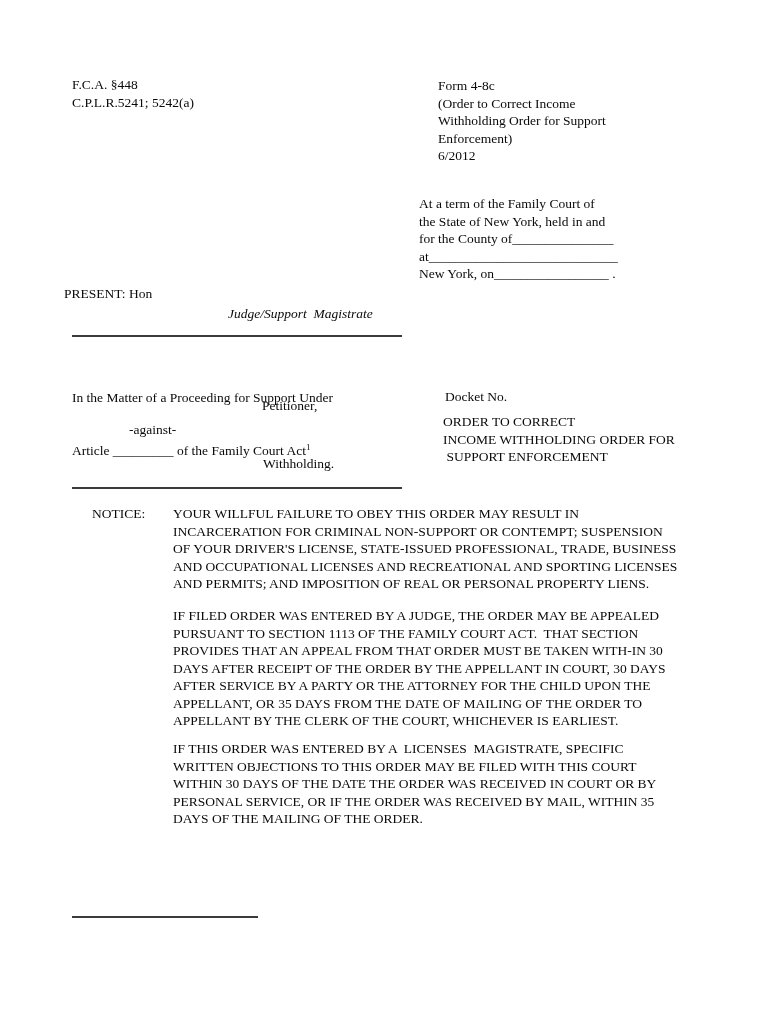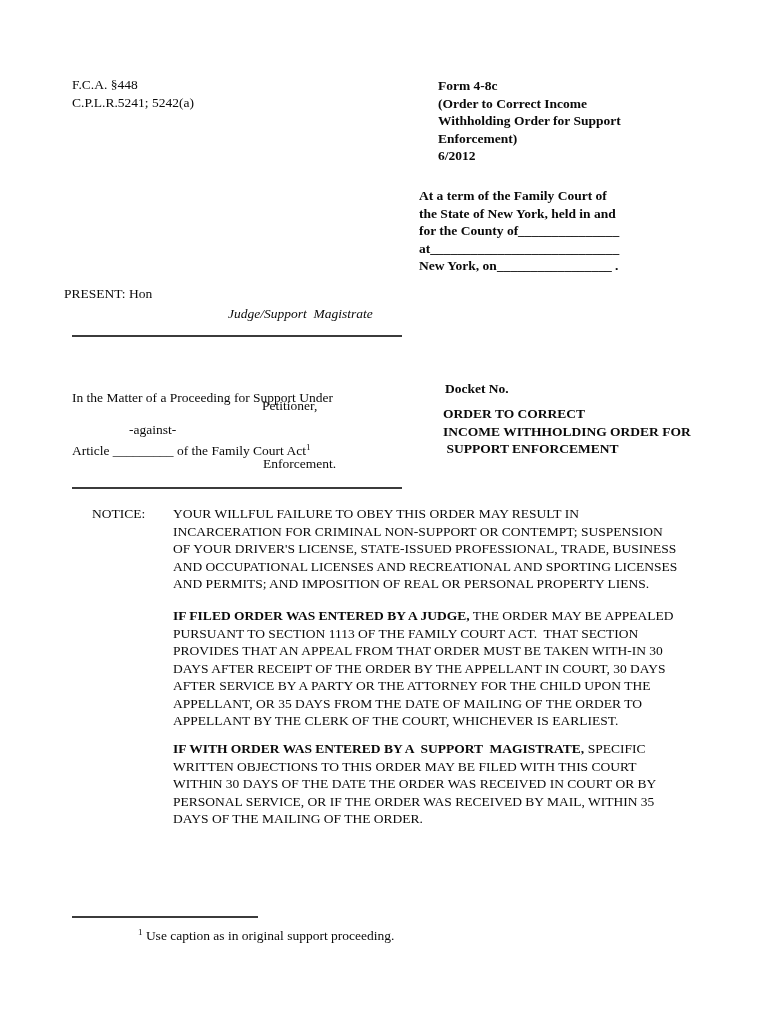--- a/index.html
+++ b/index.html
@@ -7,33 +7,33 @@
     width:770px;height:1024px;background:#ffffff;
     font-family:"Liberation Serif","DejaVu Serif",serif;
     color:#000;position:relative;overflow:hidden;
   }
   .page{position:absolute;left:0;top:0;width:770px;height:1024px;background:#fff;border-radius:30px;}
   .abs{
     position:absolute;
     font-size:13.5px;line-height:17.5px;
     white-space:pre;color:#0a0a0a;
   }
-  .b{font-weight:bold;}
+  .b{font-weight:normal;margin-top:8px;}
   .rule{position:absolute;height:2px;background:#3b3b3b;}
   sup.fn{font-size:9px;vertical-align:super;line-height:0;}
 </style>
 </head>
 <body>
 
 <div class="page">
 
   <div class="abs" style="left:72px;top:76px;">F.C.A. §448
 C.P.L.R.5241; 5242(a)</div>
 
-  <div class="abs" style="left:438px;top:77px;font-weight:bold;">Form 4-8c
+  <div class="abs" style="left:438px;top:77px;">Form 4-8c
 (Order to Correct Income
 Withholding Order for Support
 Enforcement)
 6/2012</div>
 
   <div class="abs b" style="left:419px;top:187px;">At a term of the Family Court of
 the State of New York, held in and
 for the County of_______________
 at____________________________
 New York, on_________________ .</div>
@@ -52,43 +52,42 @@
   <div class="abs b" style="left:445px;top:380px;">Docket No.</div>
 
   <div class="abs" style="left:262px;top:397px;">Petitioner,</div>
 
   <div class="abs" style="left:129px;top:421px;">-against-</div>
 
   <div class="abs b" style="left:443px;top:405px;">ORDER TO CORRECT
 INCOME WITHHOLDING ORDER FOR
  SUPPORT ENFORCEMENT</div>
 
-  <div class="abs" style="left:263px;top:455px;">Enforcement.</div>
+  <div class="abs" style="left:263px;top:455px;">Withholding.</div>
 
   <div class="rule" style="left:72px;top:487px;width:330px;"></div>
 
   <div class="abs" style="left:72px;top:505px;margin-left:20px;">NOTICE:</div>
 
   <div class="abs" style="left:173px;top:505px;">YOUR WILLFUL FAILURE TO OBEY THIS ORDER MAY RESULT IN
 INCARCERATION FOR CRIMINAL NON-SUPPORT OR CONTEMPT; SUSPENSION
 OF YOUR DRIVER'S LICENSE, STATE-ISSUED PROFESSIONAL, TRADE, BUSINESS
 AND OCCUPATIONAL LICENSES AND RECREATIONAL AND SPORTING LICENSES
 AND PERMITS; AND IMPOSITION OF REAL OR PERSONAL PROPERTY LIENS.</div>
 
   <div class="abs" style="left:173px;top:607px;"><span class="b">IF FILED ORDER WAS ENTERED BY A JUDGE,</span><span> THE ORDER MAY BE APPEALED
 PURSUANT TO SECTION 1113 OF THE FAMILY COURT ACT.  THAT SECTION
 PROVIDES THAT AN APPEAL FROM THAT ORDER MUST BE TAKEN WITH-IN 30
 DAYS AFTER RECEIPT OF THE ORDER BY THE APPELLANT IN COURT, 30 DAYS
 AFTER SERVICE BY A PARTY OR THE ATTORNEY FOR THE CHILD UPON THE
 APPELLANT, OR 35 DAYS FROM THE DATE OF MAILING OF THE ORDER TO
 APPELLANT BY THE CLERK OF THE COURT, WHICHEVER IS EARLIEST.</span></div>
 
-  <div class="abs" style="left:173px;top:740px;"><span class="b">IF WITH ORDER WAS ENTERED BY A  SUPPORT  MAGISTRATE,</span><span> SPECIFIC
+  <div class="abs" style="left:173px;top:740px;"><span class="b">IF THIS ORDER WAS ENTERED BY A  LICENSES  MAGISTRATE,</span><span> SPECIFIC
 WRITTEN OBJECTIONS TO THIS ORDER MAY BE FILED WITH THIS COURT
 WITHIN 30 DAYS OF THE DATE THE ORDER WAS RECEIVED IN COURT OR BY
 PERSONAL SERVICE, OR IF THE ORDER WAS RECEIVED BY MAIL, WITHIN 35
 DAYS OF THE MAILING OF THE ORDER.</span></div>
 
   <div class="rule" style="left:72px;top:916px;width:186px;"></div>
 
-  <div class="abs" style="left:138px;top:927px;"><sup class="fn">1</sup><span> Use caption as in original support proceeding.</span></div>
 
 </div>
 
 </body></html>

